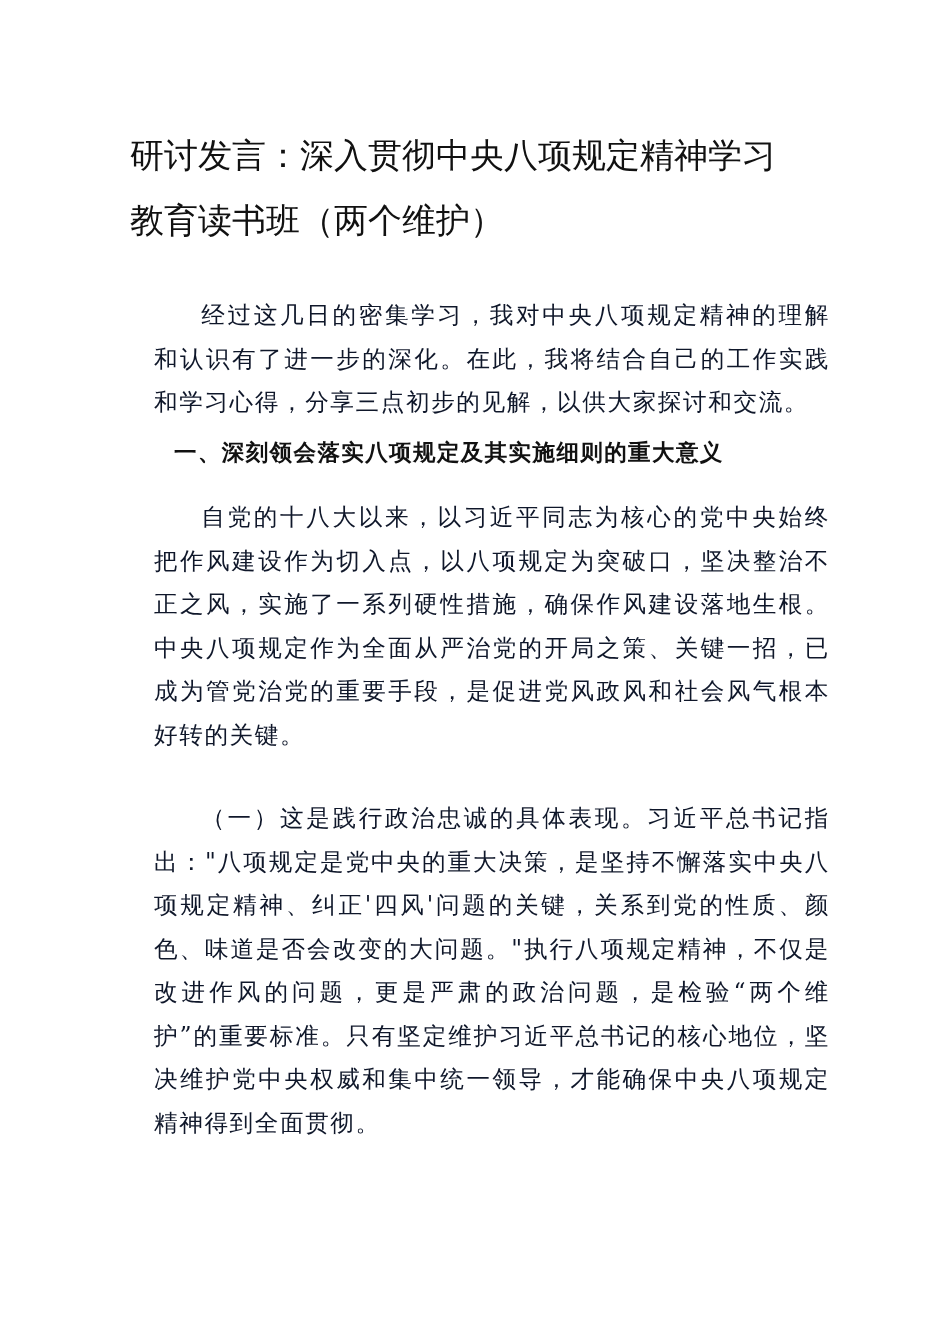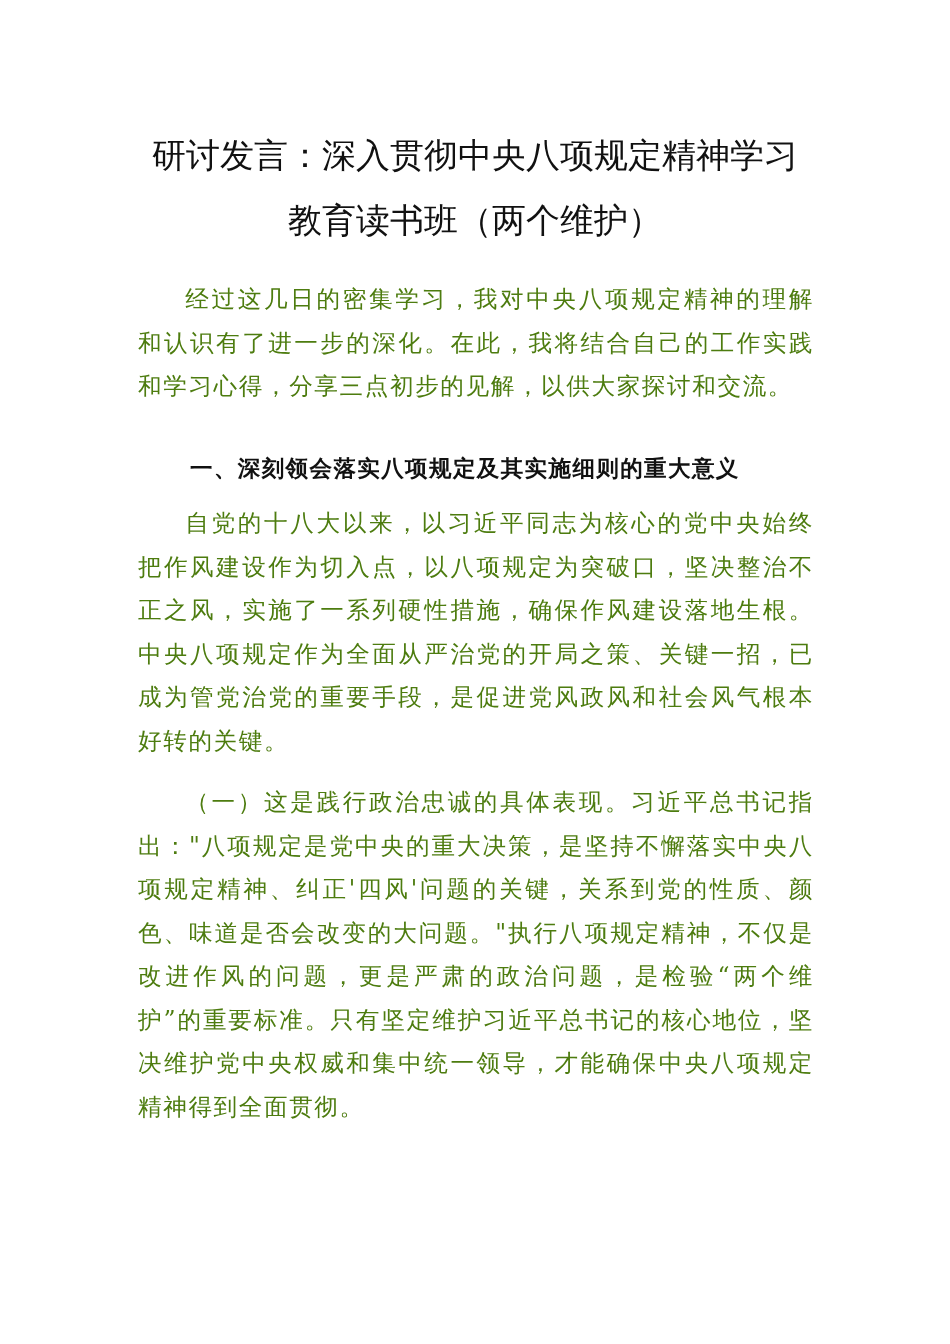--- a/index.html
+++ b/index.html
@@ -19,21 +19,21 @@
       left: 0;
       top: 0;
       width: 950px;
       height: 1344px;
       background: #ffffff;
     }
     .title {
       position: absolute;
       left: 130px;
       width: 690px;
-      text-align: center;
+      text-align: left;
       font-family: "DejaVu Sans", "Liberation Sans", sans-serif;
       font-size: 34px;
       line-height: 60px;
       letter-spacing: 0px;
       color: #111111;
       margin: 0;
       font-weight: normal;
     }
     .title .line {
       display: block;
@@ -45,49 +45,49 @@
     .para {
       position: absolute;
       left: 138px;
       width: 676px;
       font-family: "DejaVu Serif", "Liberation Serif", serif;
       font-size: 23.6px;
       line-height: 43.5px;
       letter-spacing: 1.6px;
       text-align: justify;
       text-indent: 2em;
-      color: #4d7c0f;
-      margin: 0;
+      color: #0f172a;
+      margin: 16px;
     }
     .heading {
       position: absolute;
       left: 138px;
       width: 676px;
       font-family: "DejaVu Sans", "Liberation Sans", sans-serif;
       font-size: 22.5px;
       line-height: 40px;
       letter-spacing: 1.4px;
       text-indent: 1.6em;
       font-weight: bold;
       color: #111111;
-      margin: 16px;
+      margin: 0;
       white-space: nowrap;
     }
   </style>
 </head>
 <body>
 
 <div class="page">
 
   <h1 class="title" style="top:125px;">
     <span class="line title-line-1">研讨发言：深入贯彻中央八项规定精神学习</span>
     <span class="line title-line-2">教育读书班（两个维护）</span>
   </h1>
 
   <p class="para" style="top:278px;">经过这几日的密集学习，我对中央八项规定精神的理解和认识有了进一步的深化。在此，我将结合自己的工作实践和学习心得，分享三点初步的见解，以供大家探讨和交流。</p>
 
   <h2 class="heading" style="top:432px;">一、深刻领会落实八项规定及其实施细则的重大意义</h2>
 
-  <p class="para" style="top:502px;">自党的十八大以来，以习近平同志为核心的党中央始终把作风建设作为切入点，以八项规定为突破口，坚决整治不正之风，实施了一系列硬性措施，确保作风建设落地生根。中央八项规定作为全面从严治党的开局之策、关键一招，已成为管党治党的重要手段，是促进党风政风和社会风气根本好转的关键。</p>
+  <p class="para" style="top:480px;">自党的十八大以来，以习近平同志为核心的党中央始终把作风建设作为切入点，以八项规定为突破口，坚决整治不正之风，实施了一系列硬性措施，确保作风建设落地生根。中央八项规定作为全面从严治党的开局之策、关键一招，已成为管党治党的重要手段，是促进党风政风和社会风气根本好转的关键。</p>
 
   <p class="para" style="top:781px;">（一）这是践行政治忠诚的具体表现。习近平总书记指出："八项规定是党中央的重大决策，是坚持不懈落实中央八项规定精神、纠正'四风'问题的关键，关系到党的性质、颜色、味道是否会改变的大问题。"执行八项规定精神，不仅是改进作风的问题，更是严肃的政治问题，是检验“两个维护”的重要标准。只有坚定维护习近平总书记的核心地位，坚决维护党中央权威和集中统一领导，才能确保中央八项规定精神得到全面贯彻。</p>
 
 </div>
 
 </body></html>

